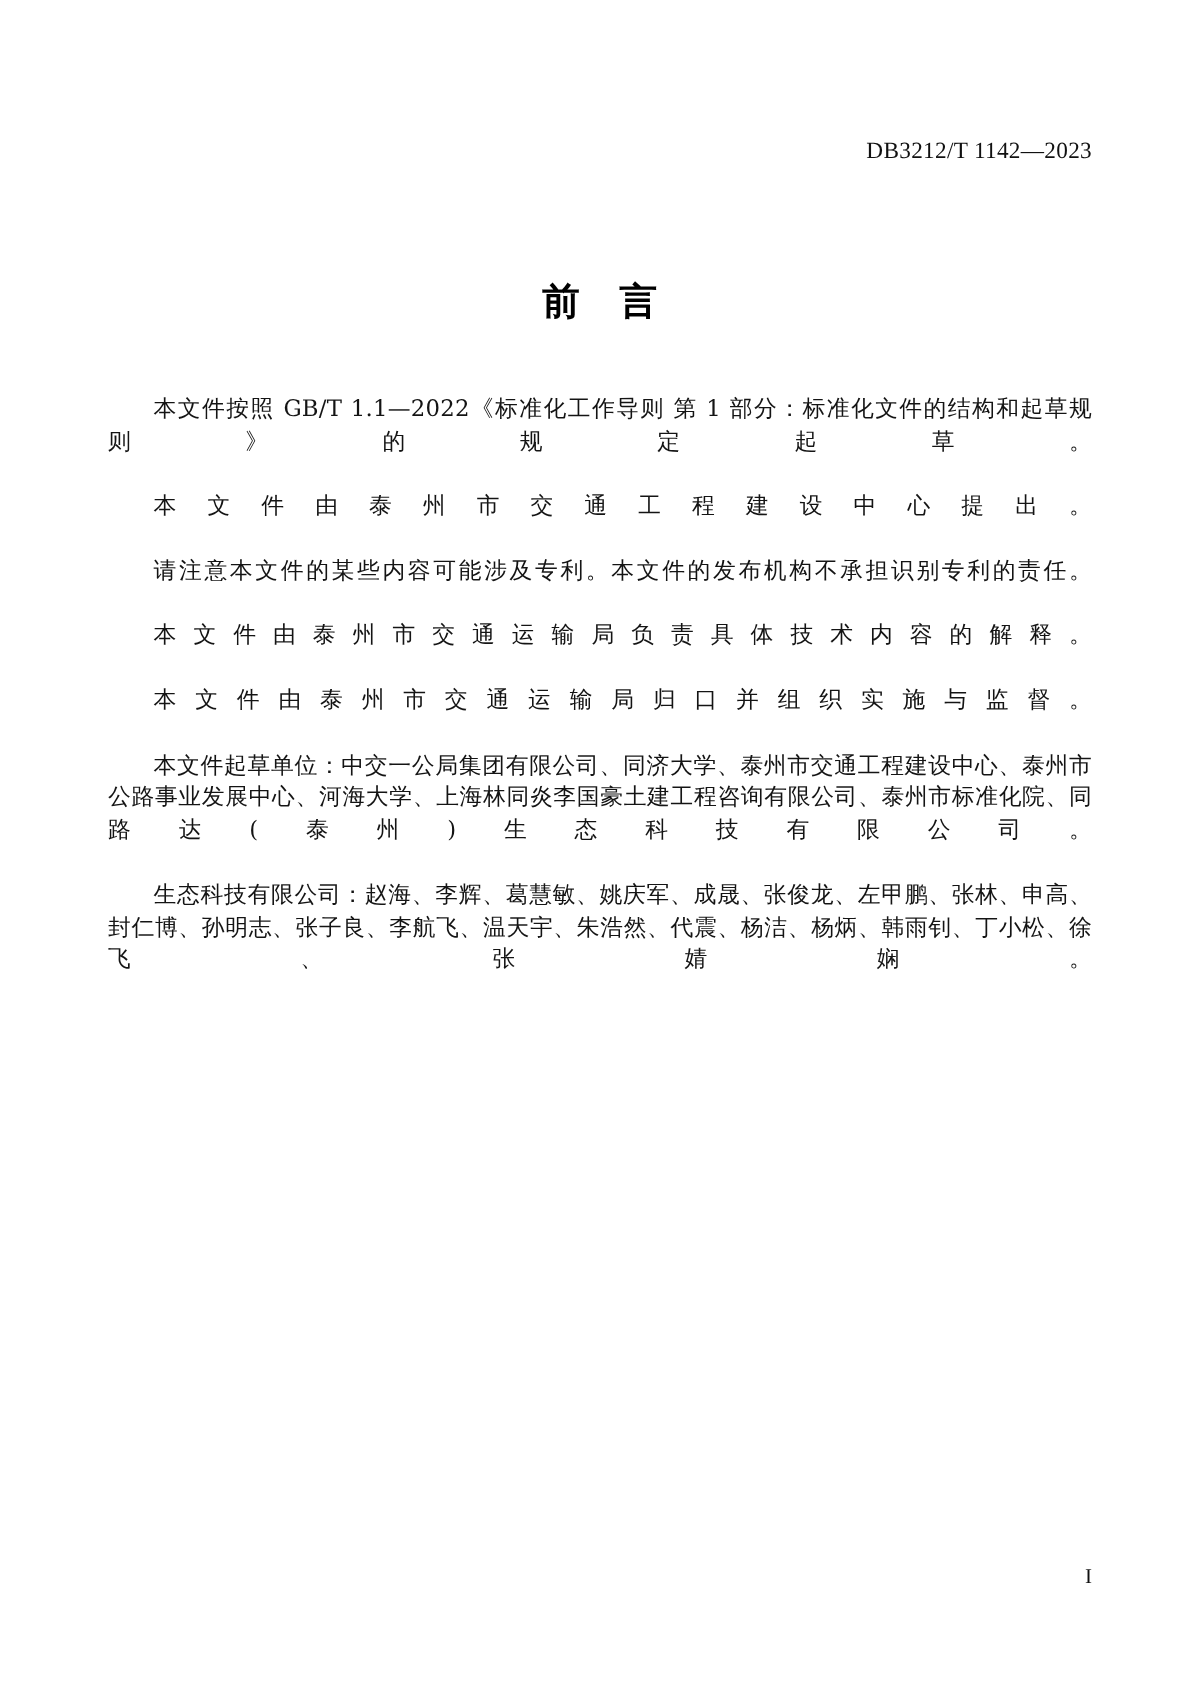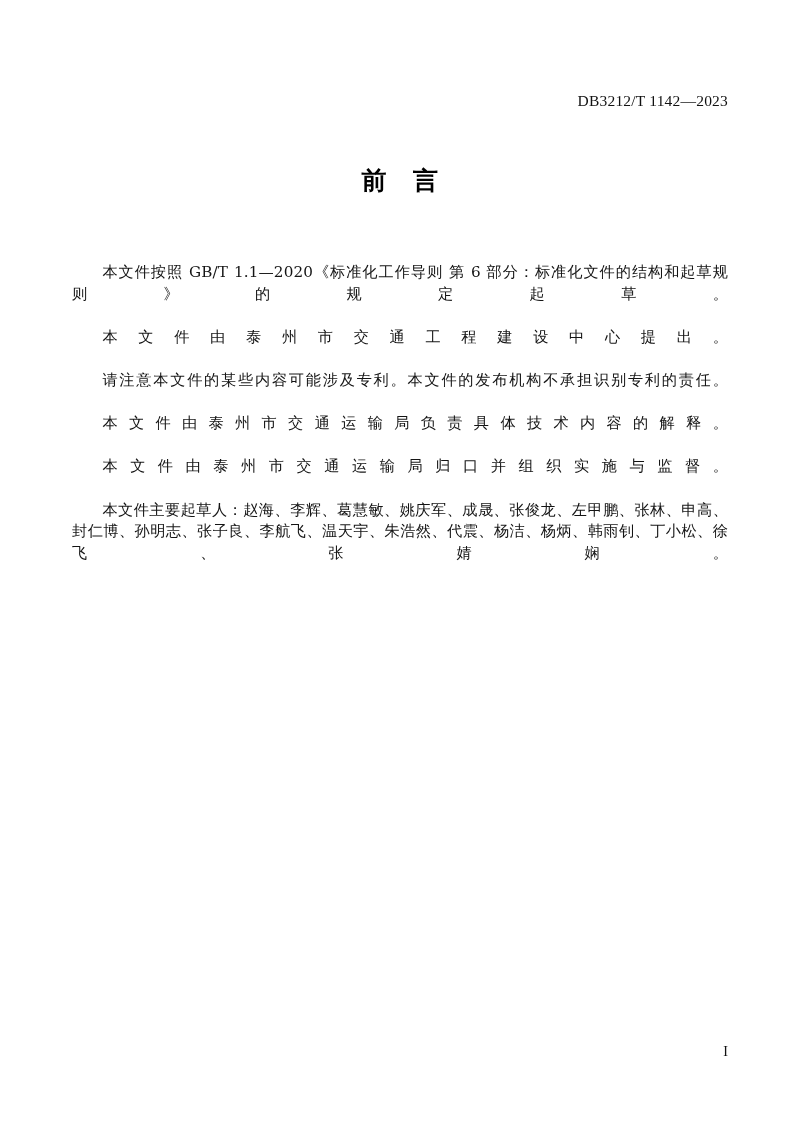--- a/index.html
+++ b/index.html
@@ -34,21 +34,21 @@
     font-family: "Liberation Serif", "DejaVu Serif", serif;
     font-size: 15.5px;
     letter-spacing: 0.2px;
     color: #111111;
     white-space: nowrap;
   }
 
   
   .doc-title {
     position: absolute;
-    top: 164px;
+    top: 184px;
     left: 0;
     width: 800px;
     text-align: center;
     font-family: "DejaVu Sans", "Liberation Sans", sans-serif;
     font-weight: bold;
     font-size: 25px;
     letter-spacing: 0.5px;
     color: #000000;
   }
   .doc-title .gap {
@@ -106,25 +106,26 @@
 
   <div class="header">
     <span>DB3212/T 1142—2023</span>
   </div>
 
   <div class="doc-title">
     <span>前</span><span class="gap"></span><span>言</span>
   </div>
 
   <div class="body-block">
-    <p class="para">本文件按照 GB/T 1.1—2020《标准化工作导则 第 6 部分：标准化文件的结构和起草规则》的规定起草。</p>
+    <p class="para">本文件按照 GB/T 1.1—2022《标准化工作导则 第 1 部分：标准化文件的结构和起草规则》的规定起草。</p>
     <p class="para">本文件由泰州市交通工程建设中心提出。</p>
     <p class="para">请注意本文件的某些内容可能涉及专利。本文件的发布机构不承担识别专利的责任。</p>
     <p class="para">本文件由泰州市交通运输局负责具体技术内容的解释。</p>
     <p class="para">本文件由泰州市交通运输局归口并组织实施与监督。</p>
-    <p class="para">本文件主要起草人：赵海、李辉、葛慧敏、姚庆军、成晟、张俊龙、左甲鹏、张林、申高、封仁博、孙明志、张子良、李航飞、温天宇、朱浩然、代震、杨洁、杨炳、韩雨钊、丁小松、徐飞、张婧娴。</p>
+    <p class="para">本文件起草单位：中交一公局集团有限公司、同济大学、泰州市交通工程建设中心、泰州市公路事业发展中心、河海大学、上海林同炎李国豪土建工程咨询有限公司、泰州市标准化院、同路达(泰州)生态科技有限公司。</p>
+    <p class="para">生态科技有限公司：赵海、李辉、葛慧敏、姚庆军、成晟、张俊龙、左甲鹏、张林、申高、封仁博、孙明志、张子良、李航飞、温天宇、朱浩然、代震、杨洁、杨炳、韩雨钊、丁小松、徐飞、张婧娴。</p>
   </div>
 
   <div class="footer">
     <span>I</span>
   </div>
 
 </div>
 
 </body></html>

